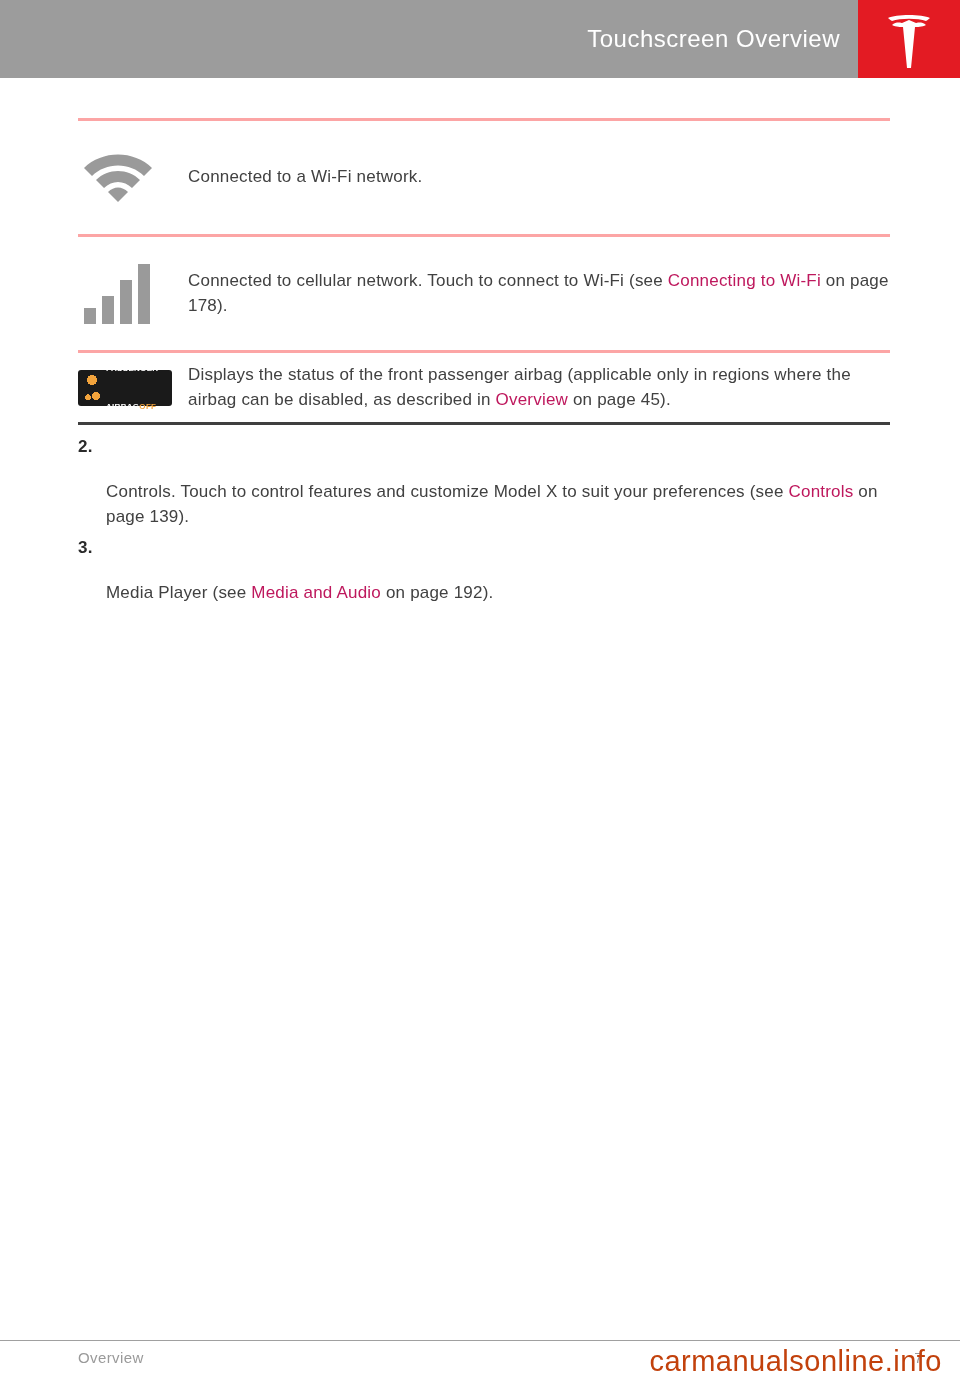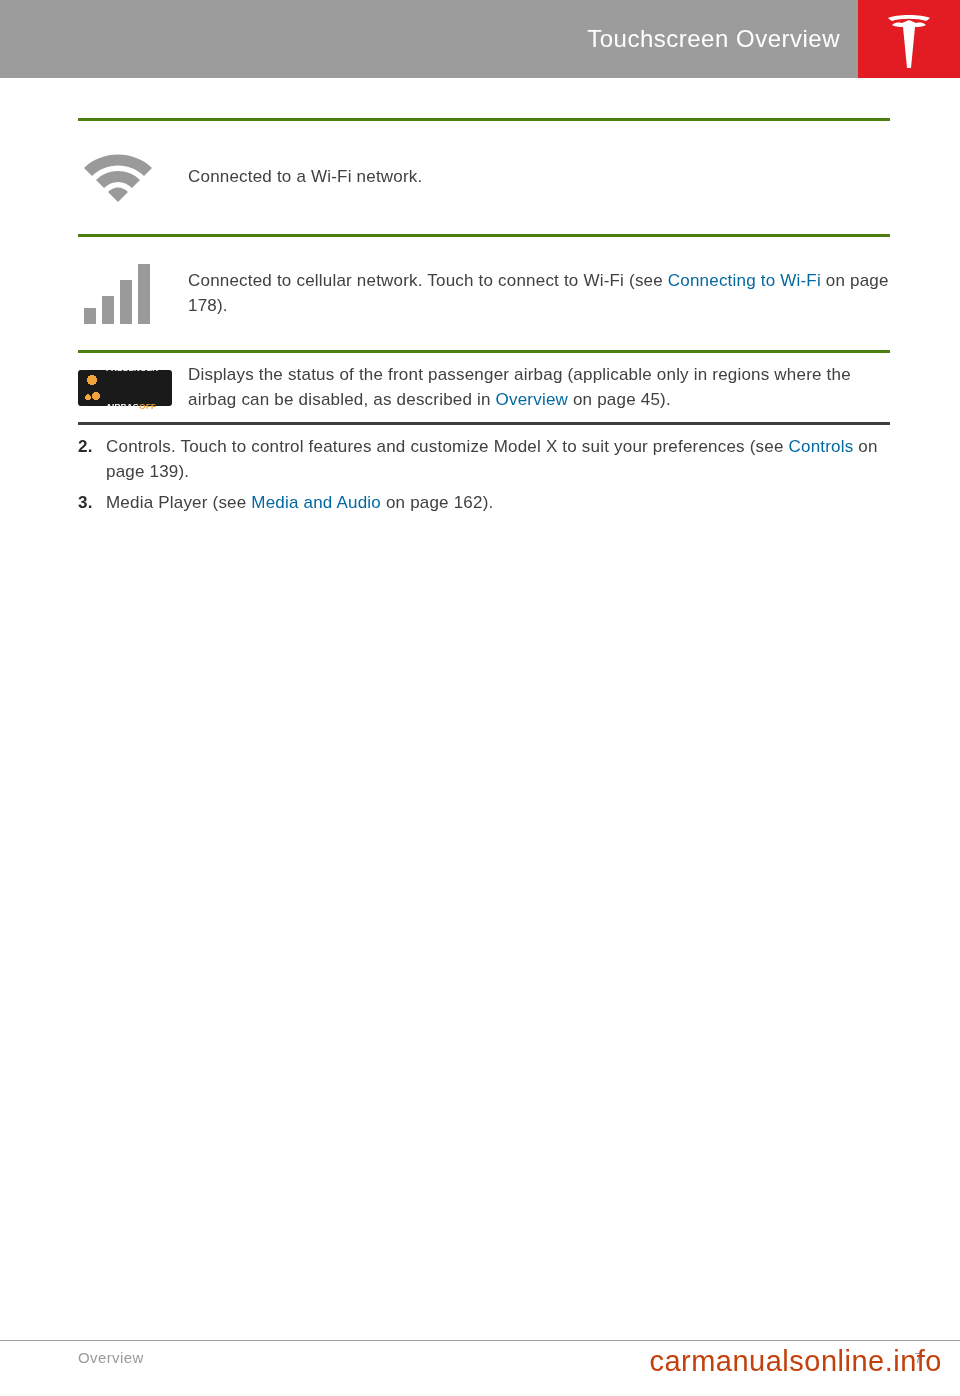--- a/index.html
+++ b/index.html
@@ -3,34 +3,34 @@
 <meta charset="utf-8">
 <style>
   * { box-sizing: border-box; margin: 0; padding: 0; }
   html, body { width: 960px; height: 1396px; background: #fff; font-family: "Helvetica Neue", Arial, sans-serif; color: #3f3f3f; }
   .page { width: 960px; height: 1396px; position: relative; border-radius: 9px; }
   .header { height: 78px; background: #9c9c9c; display: flex; align-items: center; justify-content: flex-end; }
   .header-title { color: #fff; font-size: 24px; font-weight: 400; letter-spacing: 0.5px; padding-right: 18px; }
   .logo-box { width: 102px; height: 78px; background: #e31b23; display: flex; align-items: center; justify-content: center; flex: 0 0 auto; }
   .content { padding: 40px 70px 0 78px; }
   .row {
-    border-top: 3px solid #4d7c0f;
+    border-top: 3px solid #fca5a5;
     display: flex;
     align-items: center;
     min-height: 116px;
     padding: 18px 0;
   }
   .row.last { border-bottom: 3px solid #3f3f3f; min-height: 66px; padding: 10px 0; }
   .icon-cell { width: 110px; flex: 0 0 110px; display: flex; align-items: center; justify-content: flex-start; }
   .desc-cell { flex: 1; font-size: 17px; line-height: 1.45; color: #414141; letter-spacing: 0.2px; }
-  .link { color: #0369a1; }
+  .link { color: #be185d; }
   .list { margin-top: 10px; }
   .list-item { display: flex; font-size: 17px; line-height: 1.45; margin-bottom: 6px; letter-spacing: 0.2px; }
   .list-num { font-weight: 700; width: 28px; flex: 0 0 28px; color: #2a2a2a; }
-  .list-body { flex: 1; color: #414141; }
+  .list-body { flex: 1; color: #414141; margin-top: 45px; }
   .footer {
     position: absolute; left: 0; right: 0; bottom: 22px;
     padding: 0 37px 0 78px;
     border-top: 1px solid #a0a0a0;
     height: 34px; display: flex; align-items: center; justify-content: space-between;
     font-size: 15px; color: #9a9a9a; letter-spacing: 0.4px;
   }
   .watermark {
     position: absolute; right: 18px; bottom: 18px;
     font-size: 29px; color: #c2410c; font-weight: 500; letter-spacing: 0.5px;
@@ -113,21 +113,21 @@
     <div class="list">
       <div class="list-item">
         <div class="list-num">2.</div>
         <div class="list-body">
           <span>Controls. Touch to control features and customize Model X to suit your preferences (see </span><span class="link">Controls</span><span> on page 139).</span>
         </div>
       </div>
       <div class="list-item">
         <div class="list-num">3.</div>
         <div class="list-body">
-          <span>Media Player (see </span><span class="link">Media and Audio</span><span> on page 162).</span>
+          <span>Media Player (see </span><span class="link">Media and Audio</span><span> on page 192).</span>
         </div>
       </div>
     </div>
 
   </div>
 
   <div class="footer">
     <span>Overview</span>
     <span>7</span>
   </div>

